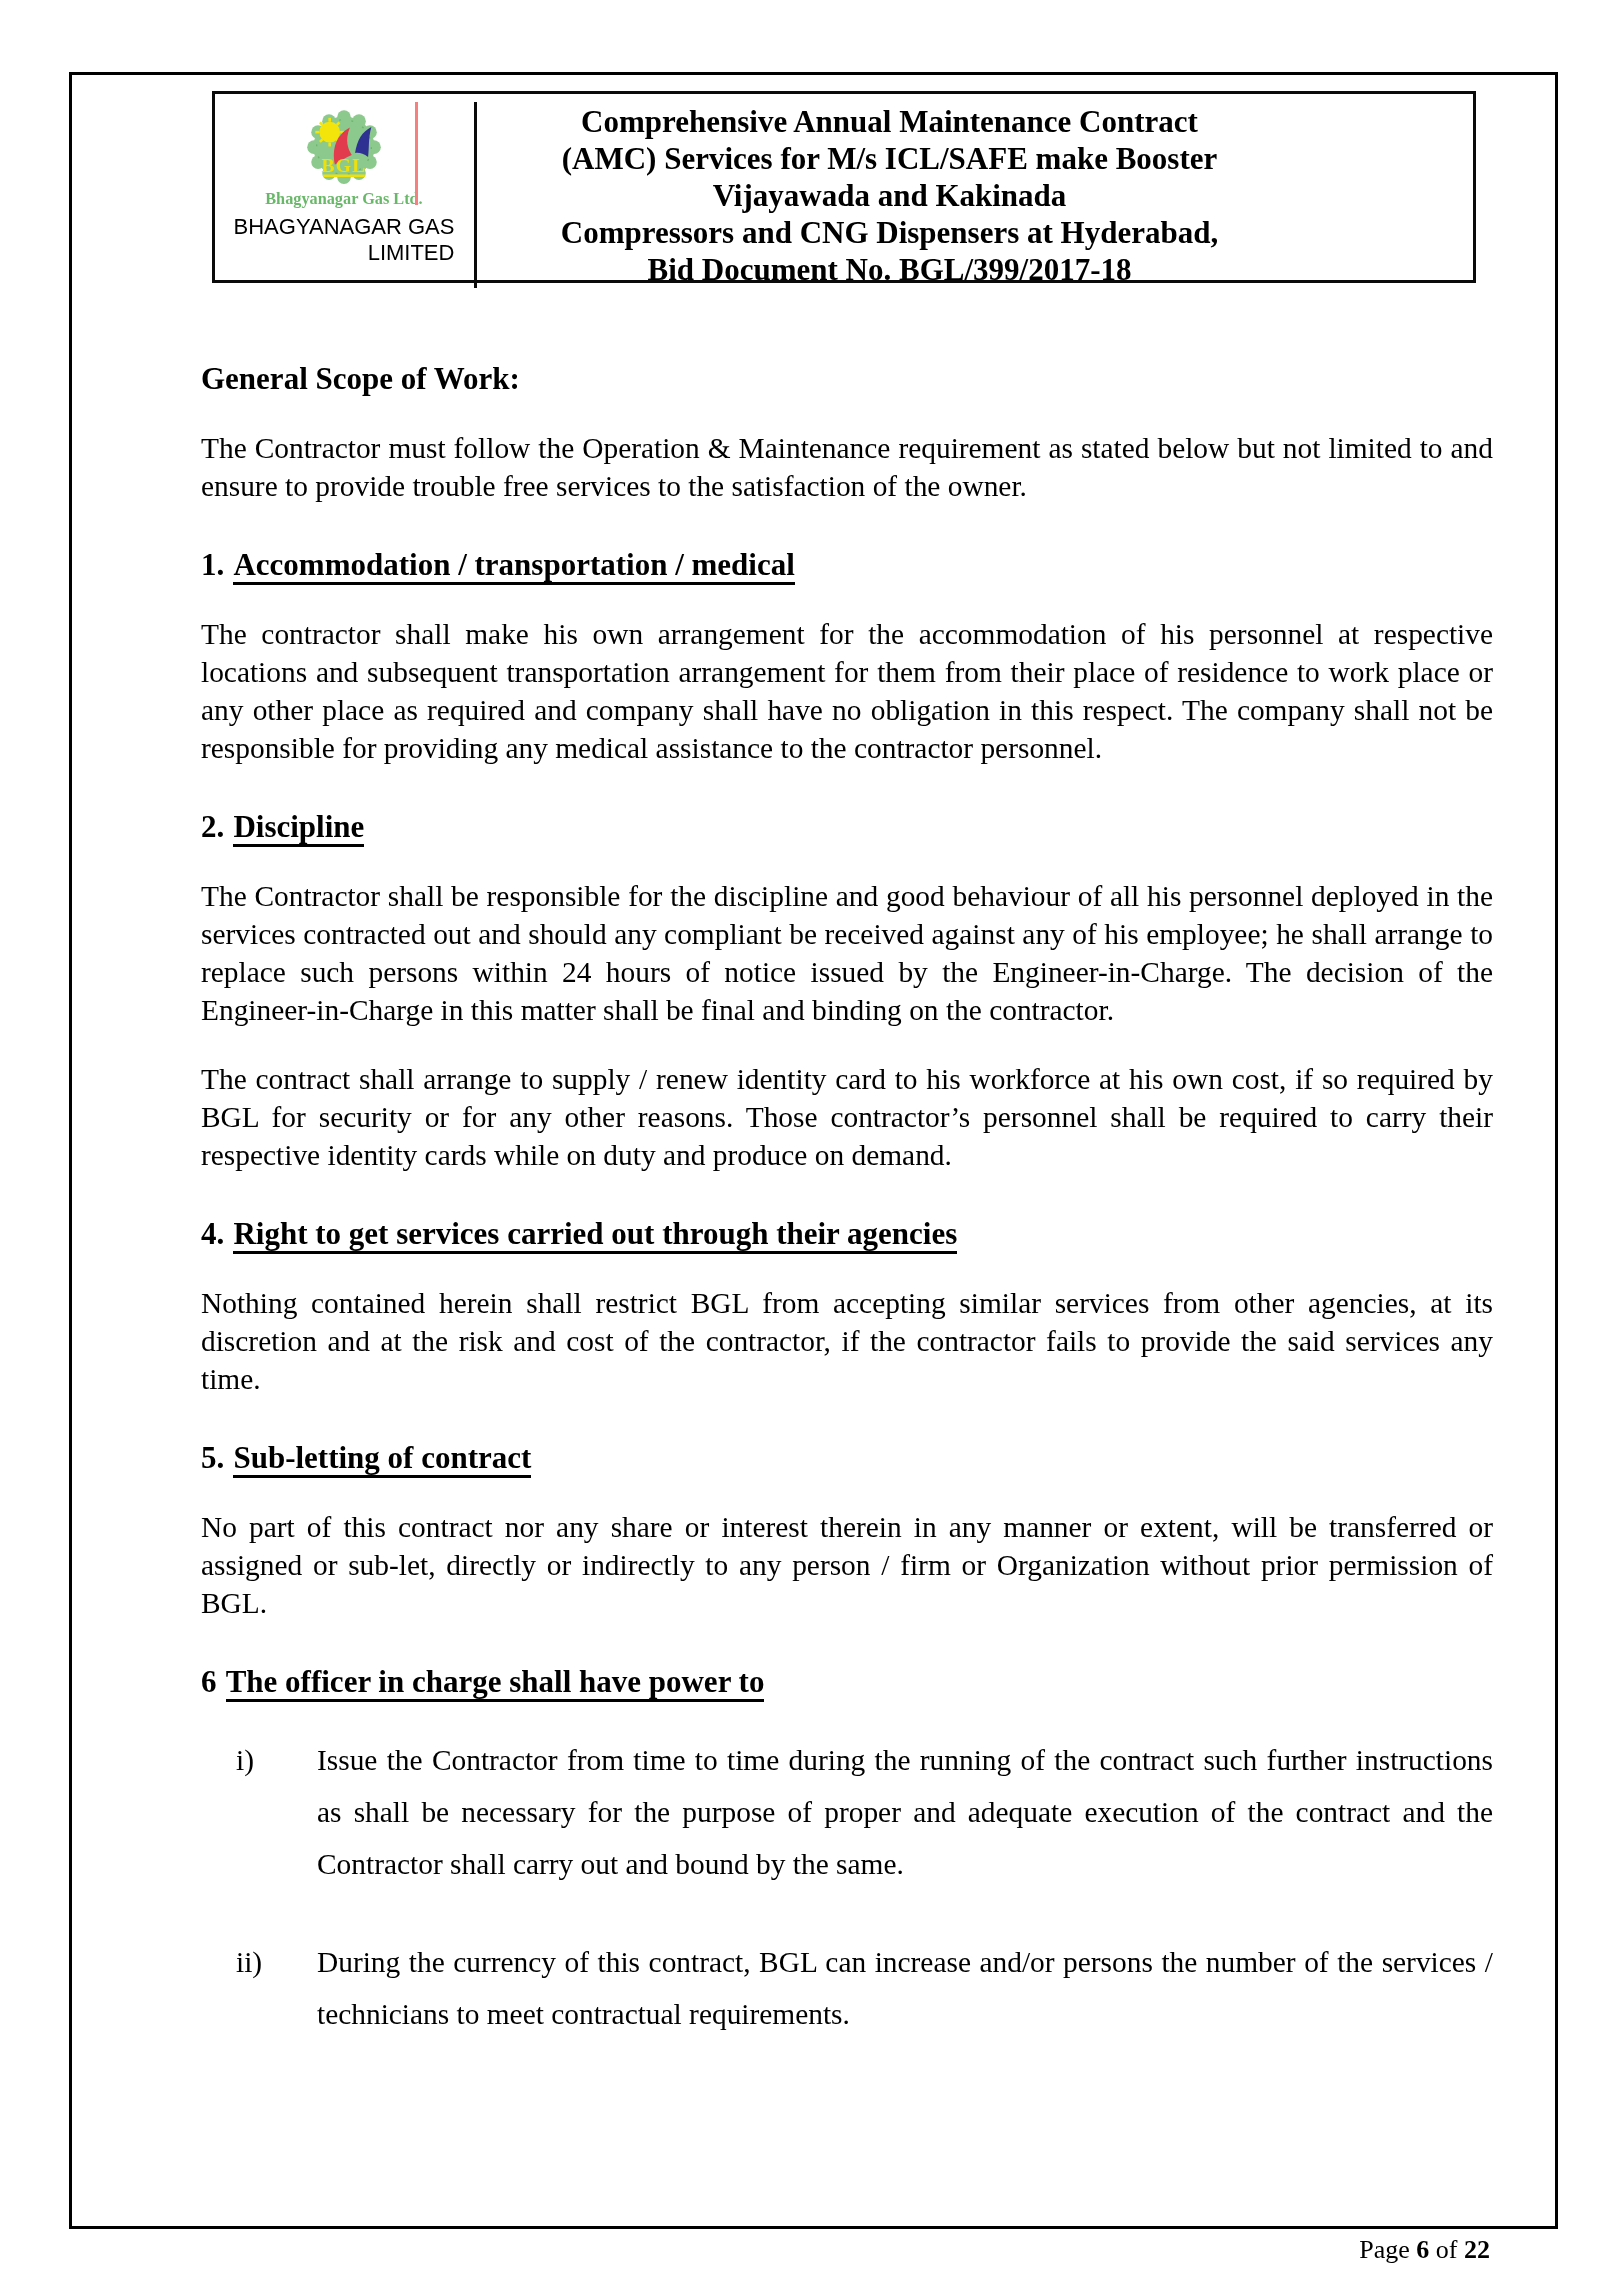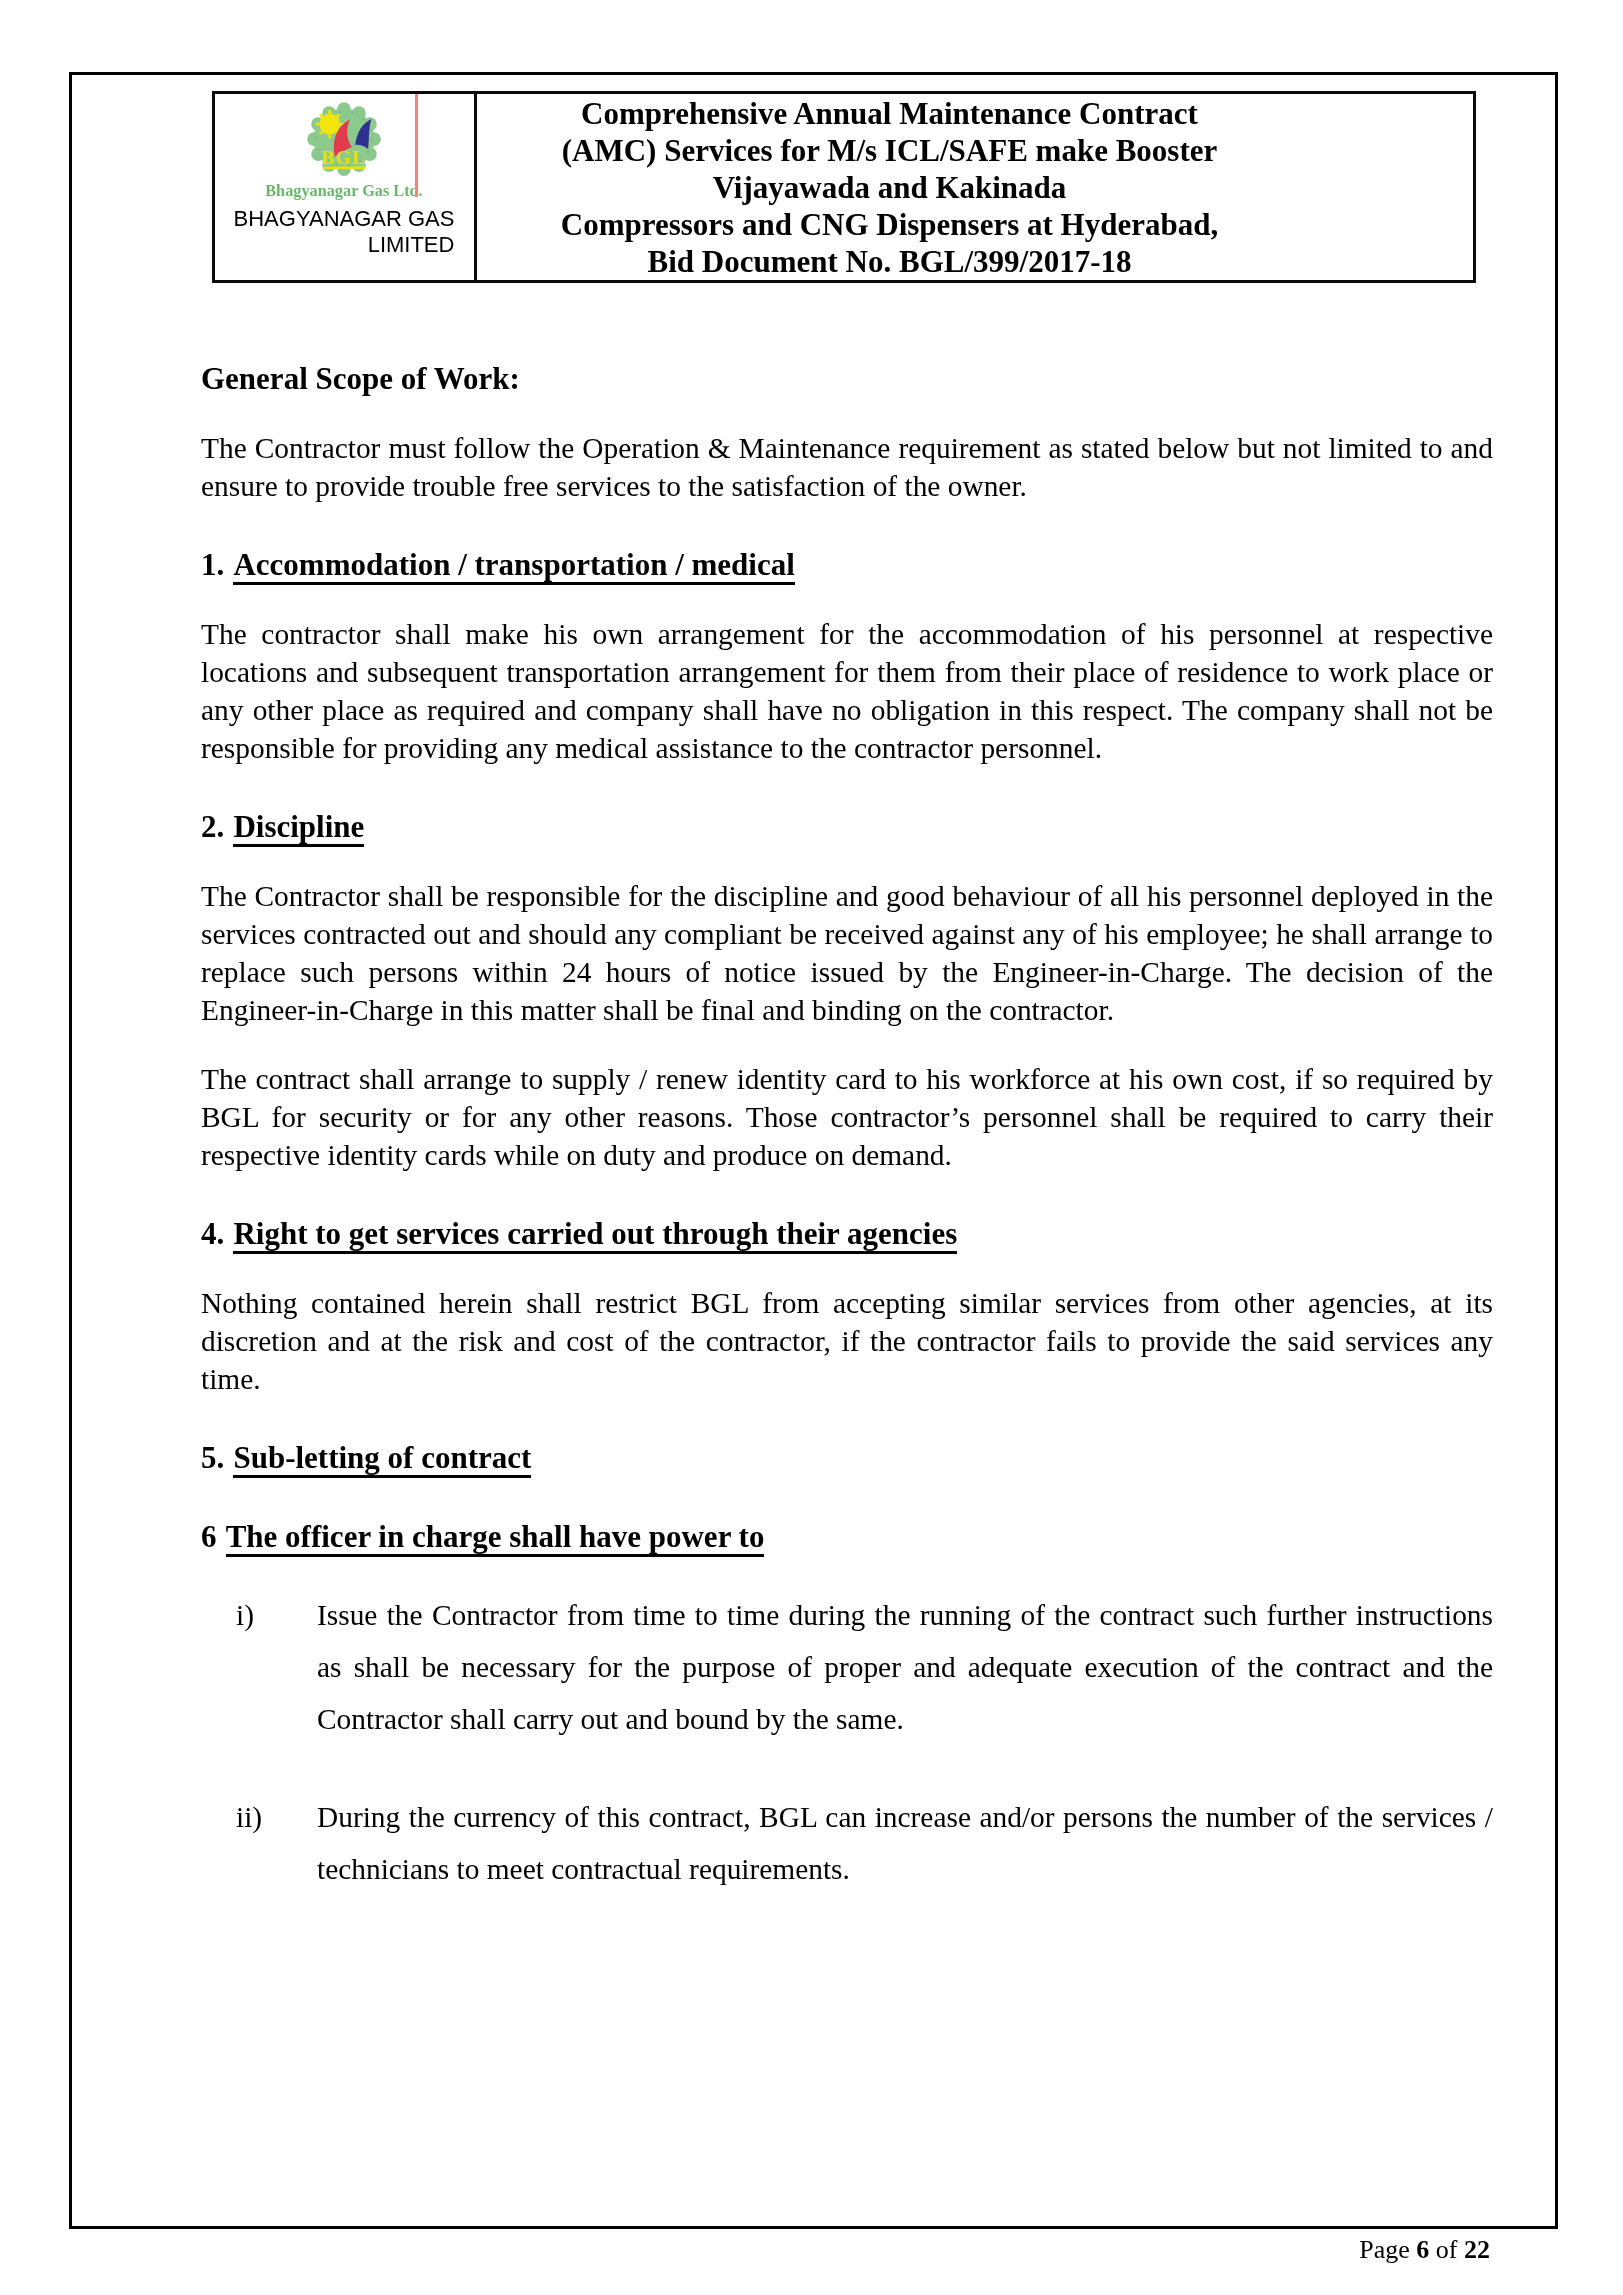--- a/index.html
+++ b/index.html
@@ -20,21 +20,21 @@
     padding:16.4px 62px 0 129px;
   }
   
   .hdr-table{
     margin-left:10.5px;
     width:1264px;height:192px;
     box-sizing:border-box;
     border:3.9px solid #0a0a0a;
     display:flex;
   }
-  .cell{box-sizing:border-box;height:100%;}
+  .cell{box-sizing:border-box;height:100%;margin-top:8px;}
   .cell-logo{
     width:262px;
     border-right:3.3px solid #0a0a0a;
     position:relative;
     display:flex;flex-direction:column;align-items:center;
     padding-top:7.9px;
   }
   .red-rule{
     position:absolute;top:0;right:56px;
     width:2.6px;height:103px;
@@ -183,20 +183,21 @@
       <p class="para">The contract shall arrange to supply / renew identity card to his workforce at his own cost, if so required by BGL for security or for any other reasons. Those contractor’s personnel shall be required to carry their respective identity cards while on duty and produce on demand.</p>
 
       <h2 class="sec">
         <span class="num">4.</span><span class="ut">Right to get services carried out through their agencies</span>
       </h2>
       <p class="para">Nothing contained herein shall restrict BGL from accepting similar services from other agencies, at its discretion and at the risk and cost of the contractor, if the contractor fails to provide the said services any time.</p>
 
       <h2 class="sec">
         <span class="num">5.</span><span class="ut">Sub-letting of contract</span>
       </h2>
+      <p class="para">No part of this contract nor any share or interest therein in any manner or extent, will be transferred or assigned or sub-let, directly or indirectly to any person / firm or Organization without prior permission of BGL.</p>
 
       <h2 class="sec">
         <span class="num">6</span><span class="ut">The officer in charge shall have power to</span>
       </h2>
 
       <div class="list">
         <div class="li">
           <div class="marker">i)</div>
           <div class="txt">Issue the Contractor from time to time during the running of the contract such further instructions as shall be necessary for the purpose of proper and adequate execution of the contract and the Contractor shall carry out and bound by the same.</div>
         </div>

